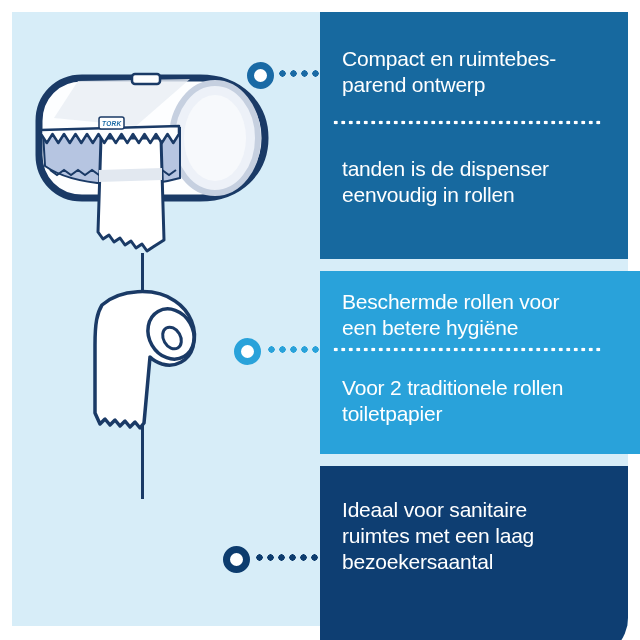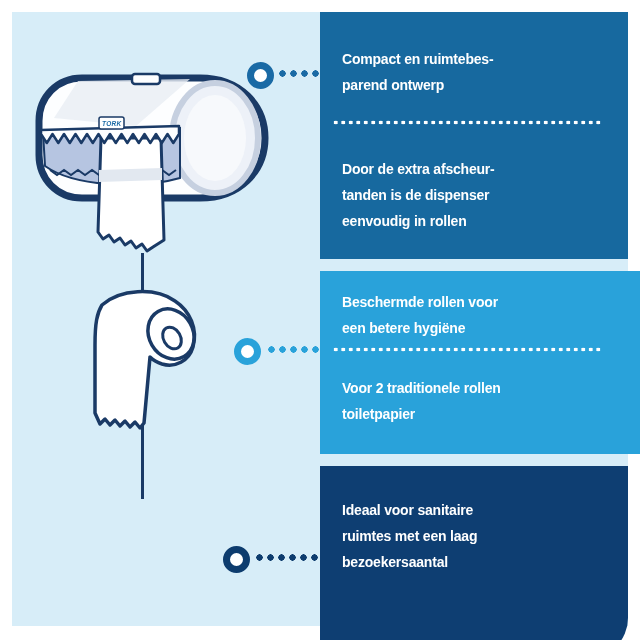--- a/index.html
+++ b/index.html
@@ -10,21 +10,21 @@
   }
   .content{
     position:absolute;left:12px;top:12px;width:616px;height:614px;
     background:#d7edf8;
   }
   
   .panel{position:absolute;left:308px;width:308px;color:#ffffff;}
   .panel-1{top:0;height:247px;background:#17699f;}
   .panel-2{top:259px;height:183px;background:#29a2da;padding-left:24px;}
   .panel-3{top:454px;height:192px;background:#0e3e72;border-bottom-right-radius:40px;}
-  .tblock{position:absolute;left:22px;right:8px;font-weight:700;font-size:14px;line-height:26px;letter-spacing:-0.2px;}
+  .tblock{position:absolute;left:22px;right:8px;font-weight:400;font-size:21px;line-height:26px;letter-spacing:-0.2px;}
   .tblock span{display:block;white-space:nowrap;}
   .p1-b1{top:34px;} .p1-b2{top:144px;}
   .p2-b1{top:18px;} .p2-b2{top:104px;}
   .p3-b1{top:31px;}
   .dotted-divider{
     position:absolute;left:12px;width:270px;height:5px;
     background-image:radial-gradient(circle, #ffffff 1.8px, rgba(255,255,255,0) 2.1px);
     background-size:7.5px 5px;background-position:0 50%;background-repeat:repeat-x;
   }
   .p1-div{top:108px;} .p2-div{top:76px;}
@@ -100,21 +100,20 @@
   <div class="ring ring-3"></div>
   <div class="lead lead-3"></div>
 
   <div class="panel panel-1">
     <div class="tblock p1-b1">
       <span>Compact en ruimtebes-</span>
       <span>parend ontwerp</span>
     </div>
     <div class="dotted-divider p1-div"></div>
     <div class="tblock p1-b2">
-      <span>Door de extra afscheur-</span>
       <span>tanden is de dispenser</span>
       <span>eenvoudig in rollen</span>
     </div>
   </div>
 
   <div class="panel panel-2">
     <div class="tblock p2-b1">
       <span>Beschermde rollen voor</span>
       <span>een betere hygiëne</span>
     </div>

